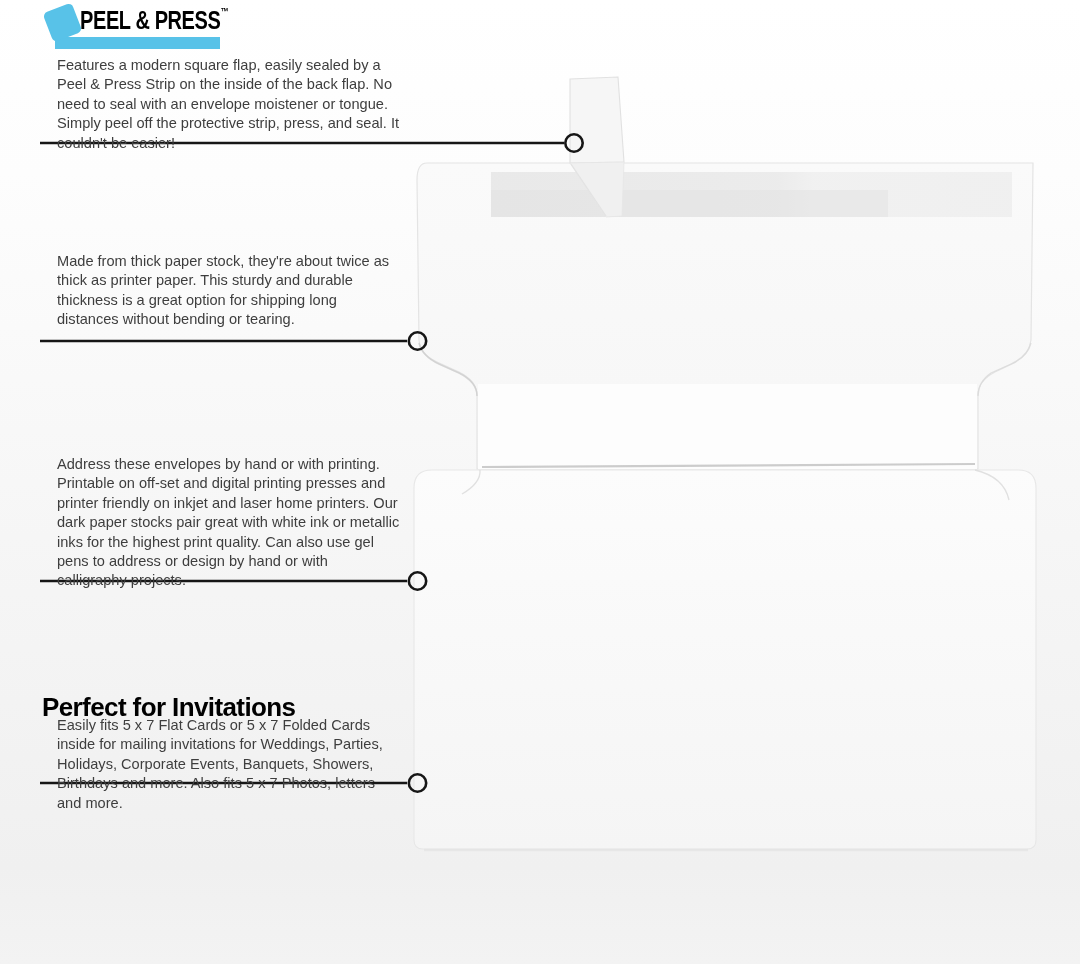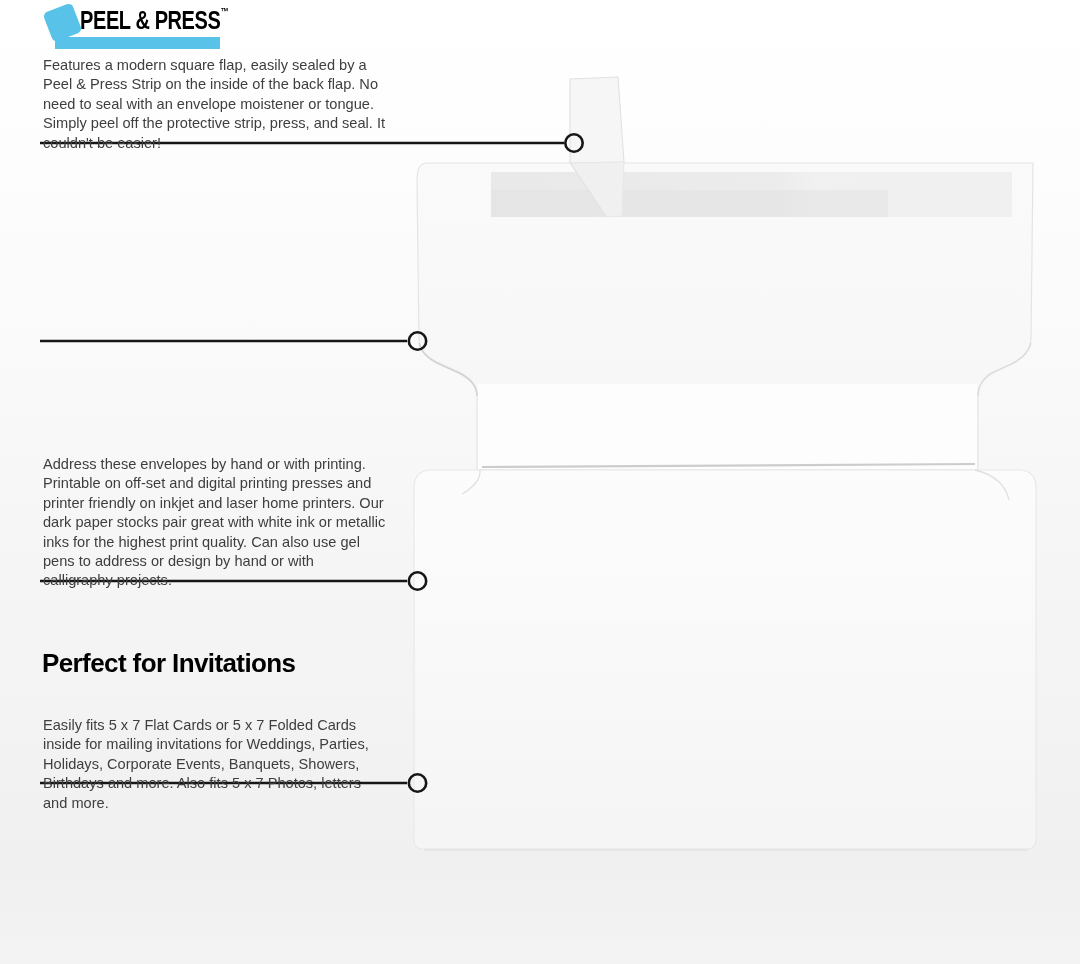--- a/index.html
+++ b/index.html
@@ -23,33 +23,33 @@
   }
   .logo-text{
     position:absolute;left:80px;top:6px;
     font-size:25px;font-weight:700;letter-spacing:-0.5px;
     white-space:nowrap;
     transform:scaleX(0.80);transform-origin:left top;
   }
   .logo-text sup{font-size:10px;font-weight:700;vertical-align:14px;letter-spacing:0;}
   
   .copy{
-    position:absolute;left:43px;width:343px;
+    position:absolute;left:57px;width:343px;
     font-size:14.6px;line-height:19.4px;color:#3e3e3e;
     margin:0;
   }
   .intro{top:56px;}
   .sec-head{
     position:absolute;left:42px;margin:0;
     font-size:26px;line-height:30px;font-weight:700;
     letter-spacing:-0.6px;color:#000;white-space:nowrap;
   }
   .h1{top:218px;} .b1{top:252px;}
   .h2{top:420px;} .b2{top:455px;}
-  .h3{top:648px;} .b3{top:694px;margin-top:22px;}
+  .h3{top:692px;} .b3{top:694px;margin-top:22px;}
   
   .art{position:absolute;left:0;top:0;width:1080px;height:964px;}
 </style>
 </head>
 <body>
 
 <div class="page">
 
   <svg class="art" viewBox="0 0 1080 964" aria-hidden="true">
     <defs>
@@ -100,19 +100,20 @@
       <circle cx="417.5" cy="783" r="8.7"></circle>
     </g>
   </svg>
 
   <div class="logo-bar"></div>
   <div class="logo-diamond"></div>
   <div class="logo-text"><span>PEEL &amp; PRESS</span><sup>™</sup></div>
 
   <p class="copy intro">Features a modern square flap, easily sealed by a Peel &amp; Press Strip on the inside of the back flap. No need to seal with an envelope moistener or tongue. Simply peel off the protective strip, press, and seal. It couldn't be easier!</p>
 
+  <p class="copy b1">Made from thick paper stock, they're about twice as thick as printer paper. This sturdy and durable thickness is a great option for shipping long distances without bending or tearing.</p>
 
   <p class="copy b2">Address these envelopes by hand or with printing. Printable on off-set and digital printing presses and printer friendly on inkjet and laser home printers. Our dark paper stocks pair great with white ink or metallic inks for the highest print quality. Can also use gel pens to address or design by hand or with calligraphy projects.</p>
 
   <h2 class="sec-head h3">Perfect for Invitations</h2>
   <p class="copy b3">Easily fits 5 x 7 Flat Cards or 5 x 7 Folded Cards inside for mailing invitations for Weddings, Parties, Holidays, Corporate Events, Banquets, Showers, Birthdays and more. Also fits 5 x 7 Photos, letters and more.</p>
 
 </div>
 
 </body></html>

